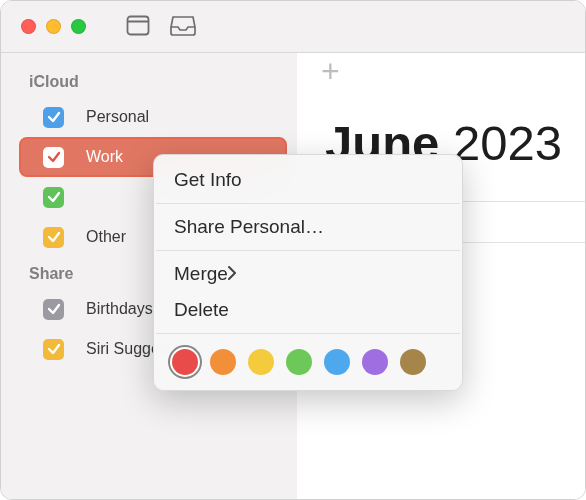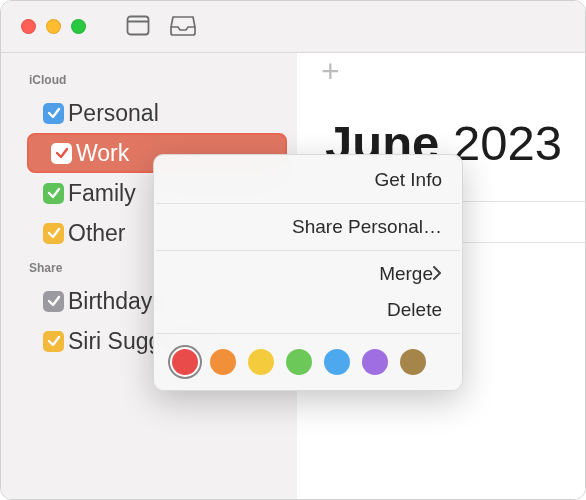--- a/index.html
+++ b/index.html
@@ -20,31 +20,31 @@
   .dot.yellow { background: #febc2e; border: 0.5px solid rgba(0,0,0,0.1);}
   .dot.green { background: #28c840; border: 0.5px solid rgba(0,0,0,0.1);}
   .toolbar-icons { display: flex; gap: 20px; align-items: center; }
   .toolbar-icons svg { color: #6e6e6e; }
   .content { flex: 1; display: flex; }
   .sidebar {
     width: 296px; flex-shrink: 0; background: #f3f1f2;
     padding-top: 12px;
   }
   .section-title {
-    font-size: 12px; font-weight: 600; color: #808080;
+    font-size: 16px; font-weight: 600; color: #808080;
     padding: 8px 28px 6px;
   }
   .cal-item {
-    display: flex; align-items: center; gap: 4px;
-    padding: 6px 12px 6px 42px; font-size: 23px; color: #3a3a3a;
+    display: flex; align-items: center; gap: 22px;
+    padding: 6px 12px 6px 42px; font-size: 16px; color: #3a3a3a;
     height: 40px;
     position: relative;
   }
   .cal-item.selected {
-    margin: 0 10px 0 26px; border: 2.5px solid #e86751; border-radius: 8px;
+    margin: 0 10px 0 18px; border: 2.5px solid #e86751; border-radius: 8px;
     background: #e17763;
   }
   .cal-item.selected { padding-left: 22px; color: #fff; }
   .checkbox {
     width: 21px; height: 21px; border-radius: 5px; flex-shrink: 0;
     display: flex; align-items: center; justify-content: center;
   }
   .checkbox.selected-box { background: #fff; }
   .checkbox svg { width: 14px; height: 14px; }
   .main {
@@ -62,21 +62,21 @@
   .rule { border-top: 1px solid #e3e3e3; margin-top: 30px; }
   .context-menu {
     position: absolute; left: 153px; top: 154px; width: 310px;
     background: rgba(247,247,247,0.97); border: 0.5px solid rgba(0,0,0,0.12);
     border-radius: 10px; box-shadow: 0 10px 34px rgba(0,0,0,0.22);
     padding: 7px 0;
     font-size: 19px; color: #2b2b2b;
     backdrop-filter: blur(20px);
   }
   .menu-item {
-    padding: 7px 20px; display: flex; align-items: center; justify-content: flex-end;
+    padding: 7px 20px; display: flex; align-items: center; justify-content: flex-start;
   }
   .menu-sep { height: 1px; background: #e0e0e0; margin: 5px 2px; }
   .color-row {
     display: flex; gap: 12px; padding: 10px 18px 8px; justify-content: flex-start;
   }
   .color-circle {
     width: 26px; height: 26px; border-radius: 50%; flex-shrink: 0;
   }
   .color-circle.selected { box-shadow: 0 0 0 2px #fff, 0 0 0 4px #888; }
   .chev { color: #555; }
@@ -125,21 +125,20 @@
             </svg>
           </div>
           <span>Work</span>
         </div>
         <div class="cal-item">
           <div class="checkbox" style="background: rgb(95, 195, 90);">
             <svg viewBox="0 0 14 14">
               <path d="M2 7 L6 11 L12 3" stroke="#fff" stroke-width="2.4" fill="none" stroke-linecap="round" stroke-linejoin="round"></path>
             </svg>
           </div>
-          <span>Family</span>
         </div>
         <div class="cal-item">
           <div class="checkbox" style="background: rgb(242, 185, 59);">
             <svg viewBox="0 0 14 14">
               <path d="M2 7 L6 11 L12 3" stroke="#fff" stroke-width="2.4" fill="none" stroke-linecap="round" stroke-linejoin="round"></path>
             </svg>
           </div>
           <span>Other</span>
         </div>
         <div class="section-title">Share</div>

